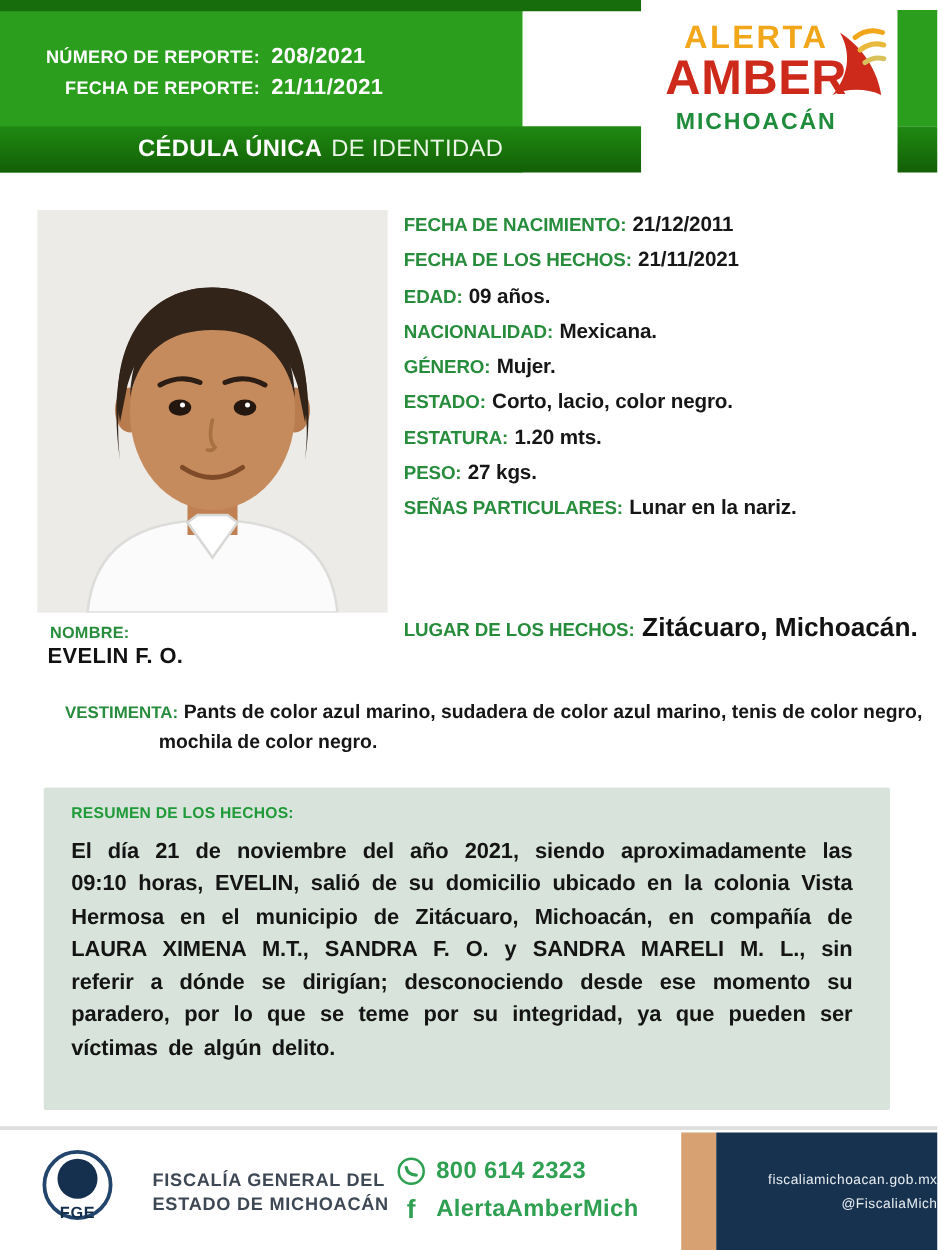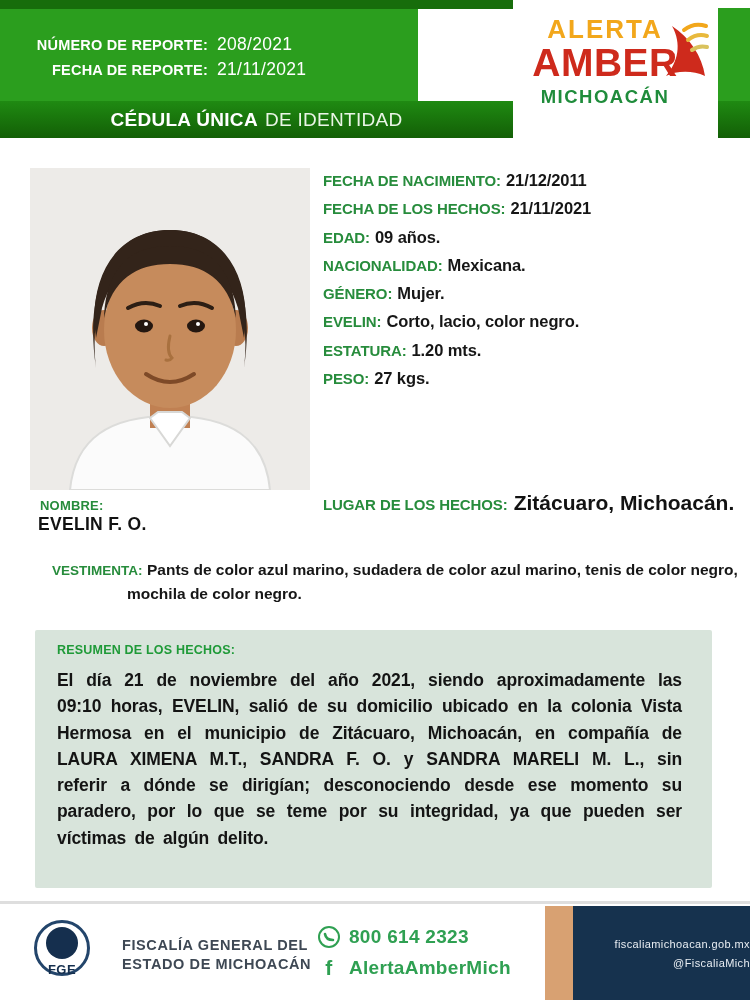--- a/index.html
+++ b/index.html
@@ -5,21 +5,21 @@
   * { margin:0; padding:0; box-sizing:border-box; }
   body { background:#ffffff; font-family:"Liberation Sans", sans-serif; }
   .page { position:relative; width:750px; height:1000px; background:#ffffff; overflow:hidden; }
 
   
   .hdr-green { position:absolute; left:0; top:0; width:418px; height:138px; background:#2b9e1e; }
   .hdr-darktop { position:absolute; left:0; top:0; width:513px; height:9px; background:#176d0b; }
   .hdr-rows { position:absolute; left:0; top:34px; width:513px; display:flex; flex-direction:column; gap:4px; }
   .hdr-row { display:grid; grid-template-columns:208px auto; align-items:baseline; column-gap:9px; }
   .hdr-label { color:#ffffff; font-weight:700; font-size:14.5px; text-align:right; letter-spacing:.2px; }
-  .hdr-value { color:#ffffff; font-weight:400; font-size:17.5px; letter-spacing:.3px; }
+  .hdr-value { color:#ffffff; font-weight:700; font-size:17.5px; letter-spacing:.3px; }
   .cedula-bar { position:absolute; left:0; top:101px; width:513px; height:37px;
     background:linear-gradient(#1f8a12, #135f06); display:flex; align-items:center; justify-content:center; gap:7px; }
   .cedula-bold { color:#ffffff; font-weight:800; font-size:19px; letter-spacing:.3px; }
   .cedula-rest { color:#eaf5e6; font-weight:400; font-size:19px; letter-spacing:.3px; }
 
   
   .logo-panel { position:absolute; left:513px; top:0; width:205px; height:140px; background:#ffffff; }
   .logo-inner { position:absolute; left:12px; top:16px; width:160px; text-align:center; }
   .logo-l1 { color:#f2a71b; font-weight:800; font-size:26px; letter-spacing:2px; line-height:1; }
   .logo-l2 { color:#ce2a1c; font-weight:800; font-size:39px; letter-spacing:.5px; line-height:1; margin-top:1px; }
@@ -157,27 +157,30 @@
     <div class="field-row">
       <span class="f-label">EDAD:</span><span class="f-value">09 años.</span>
     </div>
     <div class="field-row">
       <span class="f-label">NACIONALIDAD:</span><span class="f-value">Mexicana.</span>
     </div>
     <div class="field-row">
       <span class="f-label">GÉNERO:</span><span class="f-value">Mujer.</span>
     </div>
     <div class="field-row">
-      <span class="f-label">EVELIN:</span><span class="f-value">Corto, lacio, color negro.</span>
+      <span class="f-label">ESTADO:</span><span class="f-value">Corto, lacio, color negro.</span>
     </div>
     <div class="field-row">
       <span class="f-label">ESTATURA:</span><span class="f-value">1.20 mts.</span>
     </div>
     <div class="field-row">
       <span class="f-label">PESO:</span><span class="f-value">27 kgs.</span>
+    </div>
+    <div class="field-row">
+      <span class="f-label">SEÑAS PARTICULARES:</span><span class="f-value">Lunar en la nariz.</span>
     </div>
   </div>
 
   <div class="lugar">
     <span class="f-label">LUGAR DE LOS HECHOS:</span><span class="lugar-value">Zitácuaro, Michoacán.</span>
   </div>
 
   <div class="nombre-label">NOMBRE:</div>
   <div class="nombre-value">EVELIN F. O.</div>
 

